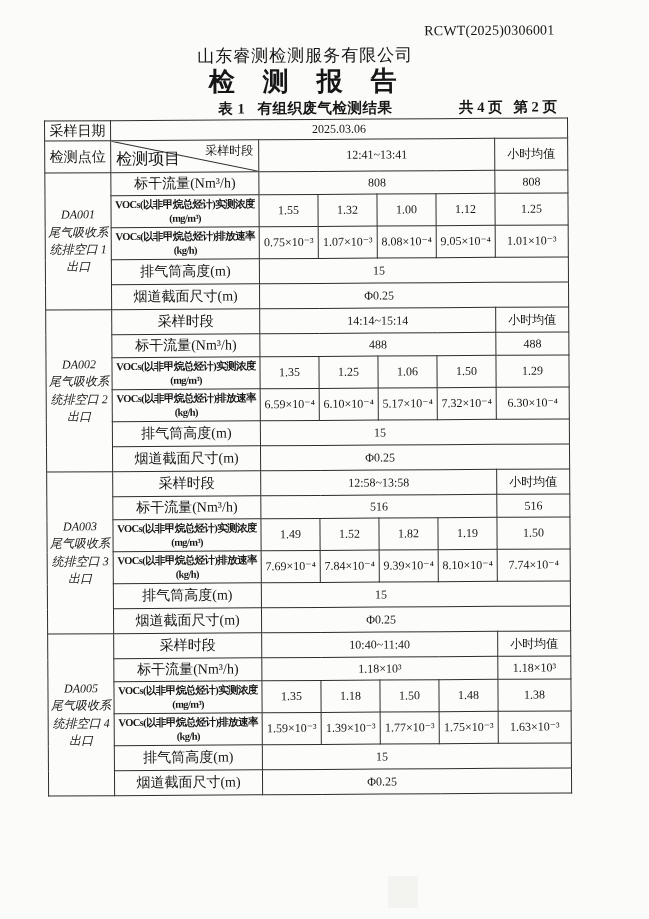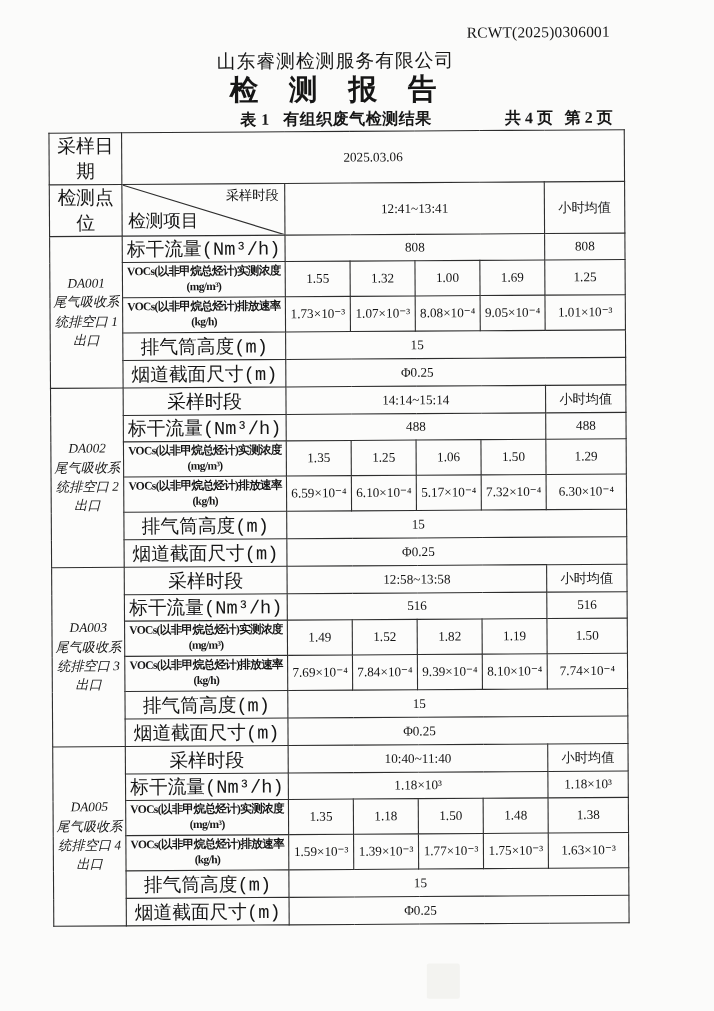--- a/index.html
+++ b/index.html
@@ -56,21 +56,21 @@
   tr.rh-flow   { height: 23px; }
   tr.rh-voc    { height: 32px; }
   tr.rh-stack  { height: 25px; }
   tr.rh-duct   { height: 25px; }
 
   td.point { white-space: pre-line; font-size: 12px; line-height: 1.45; font-style: italic; }
   td.voc-lbl {
     white-space: pre-line; font-size: 10.5px; letter-spacing: -0.6px;
     line-height: 1.3; font-weight: 600; padding: 0 1px; margin-top: 44px;
   }
-  td.lbl { font-size: 17px; font-family: Liberation Mono, monospace; }
+  td.lbl { font-size: 14px; }
   td.shift { padding-right: 72px; }
 
   td.diag { position: relative; padding: 0; }
   td.diag svg { position: absolute; left: 0; top: 0; width: 100%; height: 100%; display: block; }
   .dtop { position: absolute; top: 2px; right: 5px; font-size: 12px; }
   .dbot { position: absolute; bottom: 2px; left: 5px; font-size: 16px; }
 
   .artifact {
     position: absolute; left: 388px; top: 876px; width: 30px; height: 32px;
     background: #f3f3f0; border-radius: 2px;
@@ -129,27 +129,27 @@
         <td class="lbl">标干流量(Nm³/h)</td>
         <td colspan="4">808</td>
         <td>808</td>
       </tr>
       <tr class="rh-voc">
         <td class="voc-lbl">VOCs(以非甲烷总烃计)实测浓度
 (mg/m³)</td>
         <td>1.55</td>
         <td>1.32</td>
         <td>1.00</td>
-        <td>1.69</td>
+        <td>1.12</td>
         <td>1.25</td>
       </tr>
       <tr class="rh-voc">
         <td class="voc-lbl">VOCs(以非甲烷总烃计)排放速率
 (kg/h)</td>
-        <td>1.73×10⁻³</td>
+        <td>0.75×10⁻³</td>
         <td>1.07×10⁻³</td>
         <td>8.08×10⁻⁴</td>
         <td>9.05×10⁻⁴</td>
         <td>1.01×10⁻³</td>
       </tr>
       <tr class="rh-stack">
         <td class="lbl">排气筒高度(m)</td>
         <td colspan="5" class="shift">15</td>
       </tr>
       <tr class="rh-duct">

